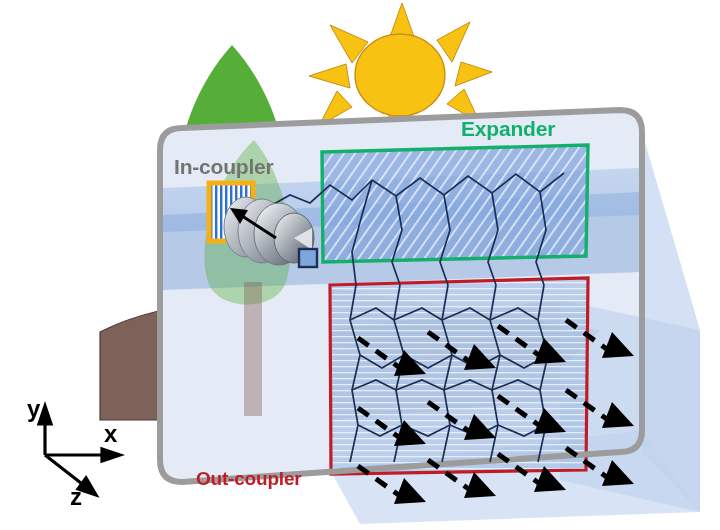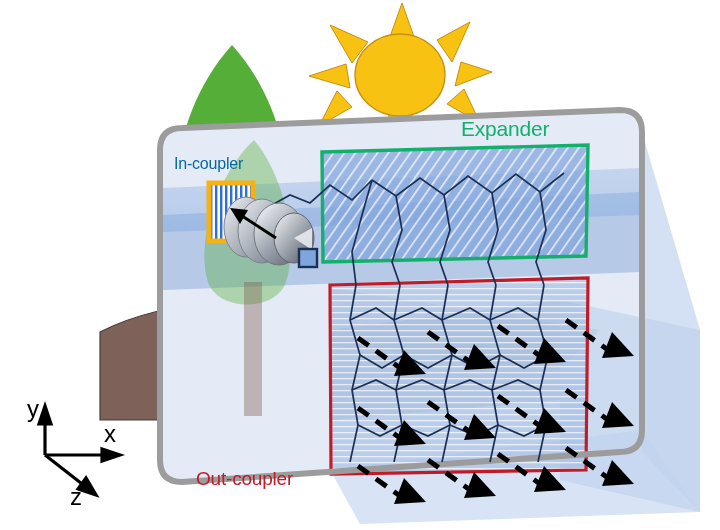--- a/index.html
+++ b/index.html
@@ -1,20 +1,20 @@
 <!DOCTYPE html>
 <html><head>
 <meta charset="utf-8">
 <style>
   html,body{margin:0;padding:0;background:#ffffff;}
   body{width:720px;height:530px;overflow:hidden;
        font-family:"Liberation Sans", sans-serif;}
   #stage{position:relative;width:720px;height:530px;background:#ffffff;}
   #stage svg{position:absolute;left:0;top:0;}
-  .lbl{font-weight:normal;}
+  .lbl{font-weight:bold;}
 </style>
 </head>
 <body>
 
 <div id="stage">
 
 <svg width="720" height="530" viewBox="0 0 720 530">
   <defs>
 
     <pattern id="hatchDiag" width="9" height="9" patternUnits="userSpaceOnUse" patternTransform="rotate(35)">
@@ -215,19 +215,19 @@
     <line x1="45" y1="455" x2="86" y2="487"></line>
     <polygon points="96,495 78,489 86,478"></polygon>
   </g>
 
 </svg>
 
 <div class="lbl" style="position:absolute;left:27px;top:395px;font-size:24px;color:#000;">y</div>
 <div class="lbl" style="position:absolute;left:104px;top:420px;font-size:24px;color:#000;">x</div>
 <div class="lbl" style="position:absolute;left:70px;top:483px;font-size:24px;color:#000;">z</div>
 
-<div class="lbl" style="position:absolute;left:174px;top:155px;font-size:16px;color:#0369a1;letter-spacing:-0.2px;">In-coupler</div>
+<div class="lbl" style="position:absolute;left:174px;top:155px;font-size:21px;color:#737373;letter-spacing:-0.2px;">In-coupler</div>
 
 <div class="lbl" style="position:absolute;left:461px;top:117px;font-size:21px;color:#12B06B;letter-spacing:-0.2px;">Expander</div>
 
 <div class="lbl" style="position:absolute;left:196px;top:468px;font-size:19px;color:#C01C28;letter-spacing:-0.2px;">Out-coupler</div>
 
 </div>
 
 </body></html>

